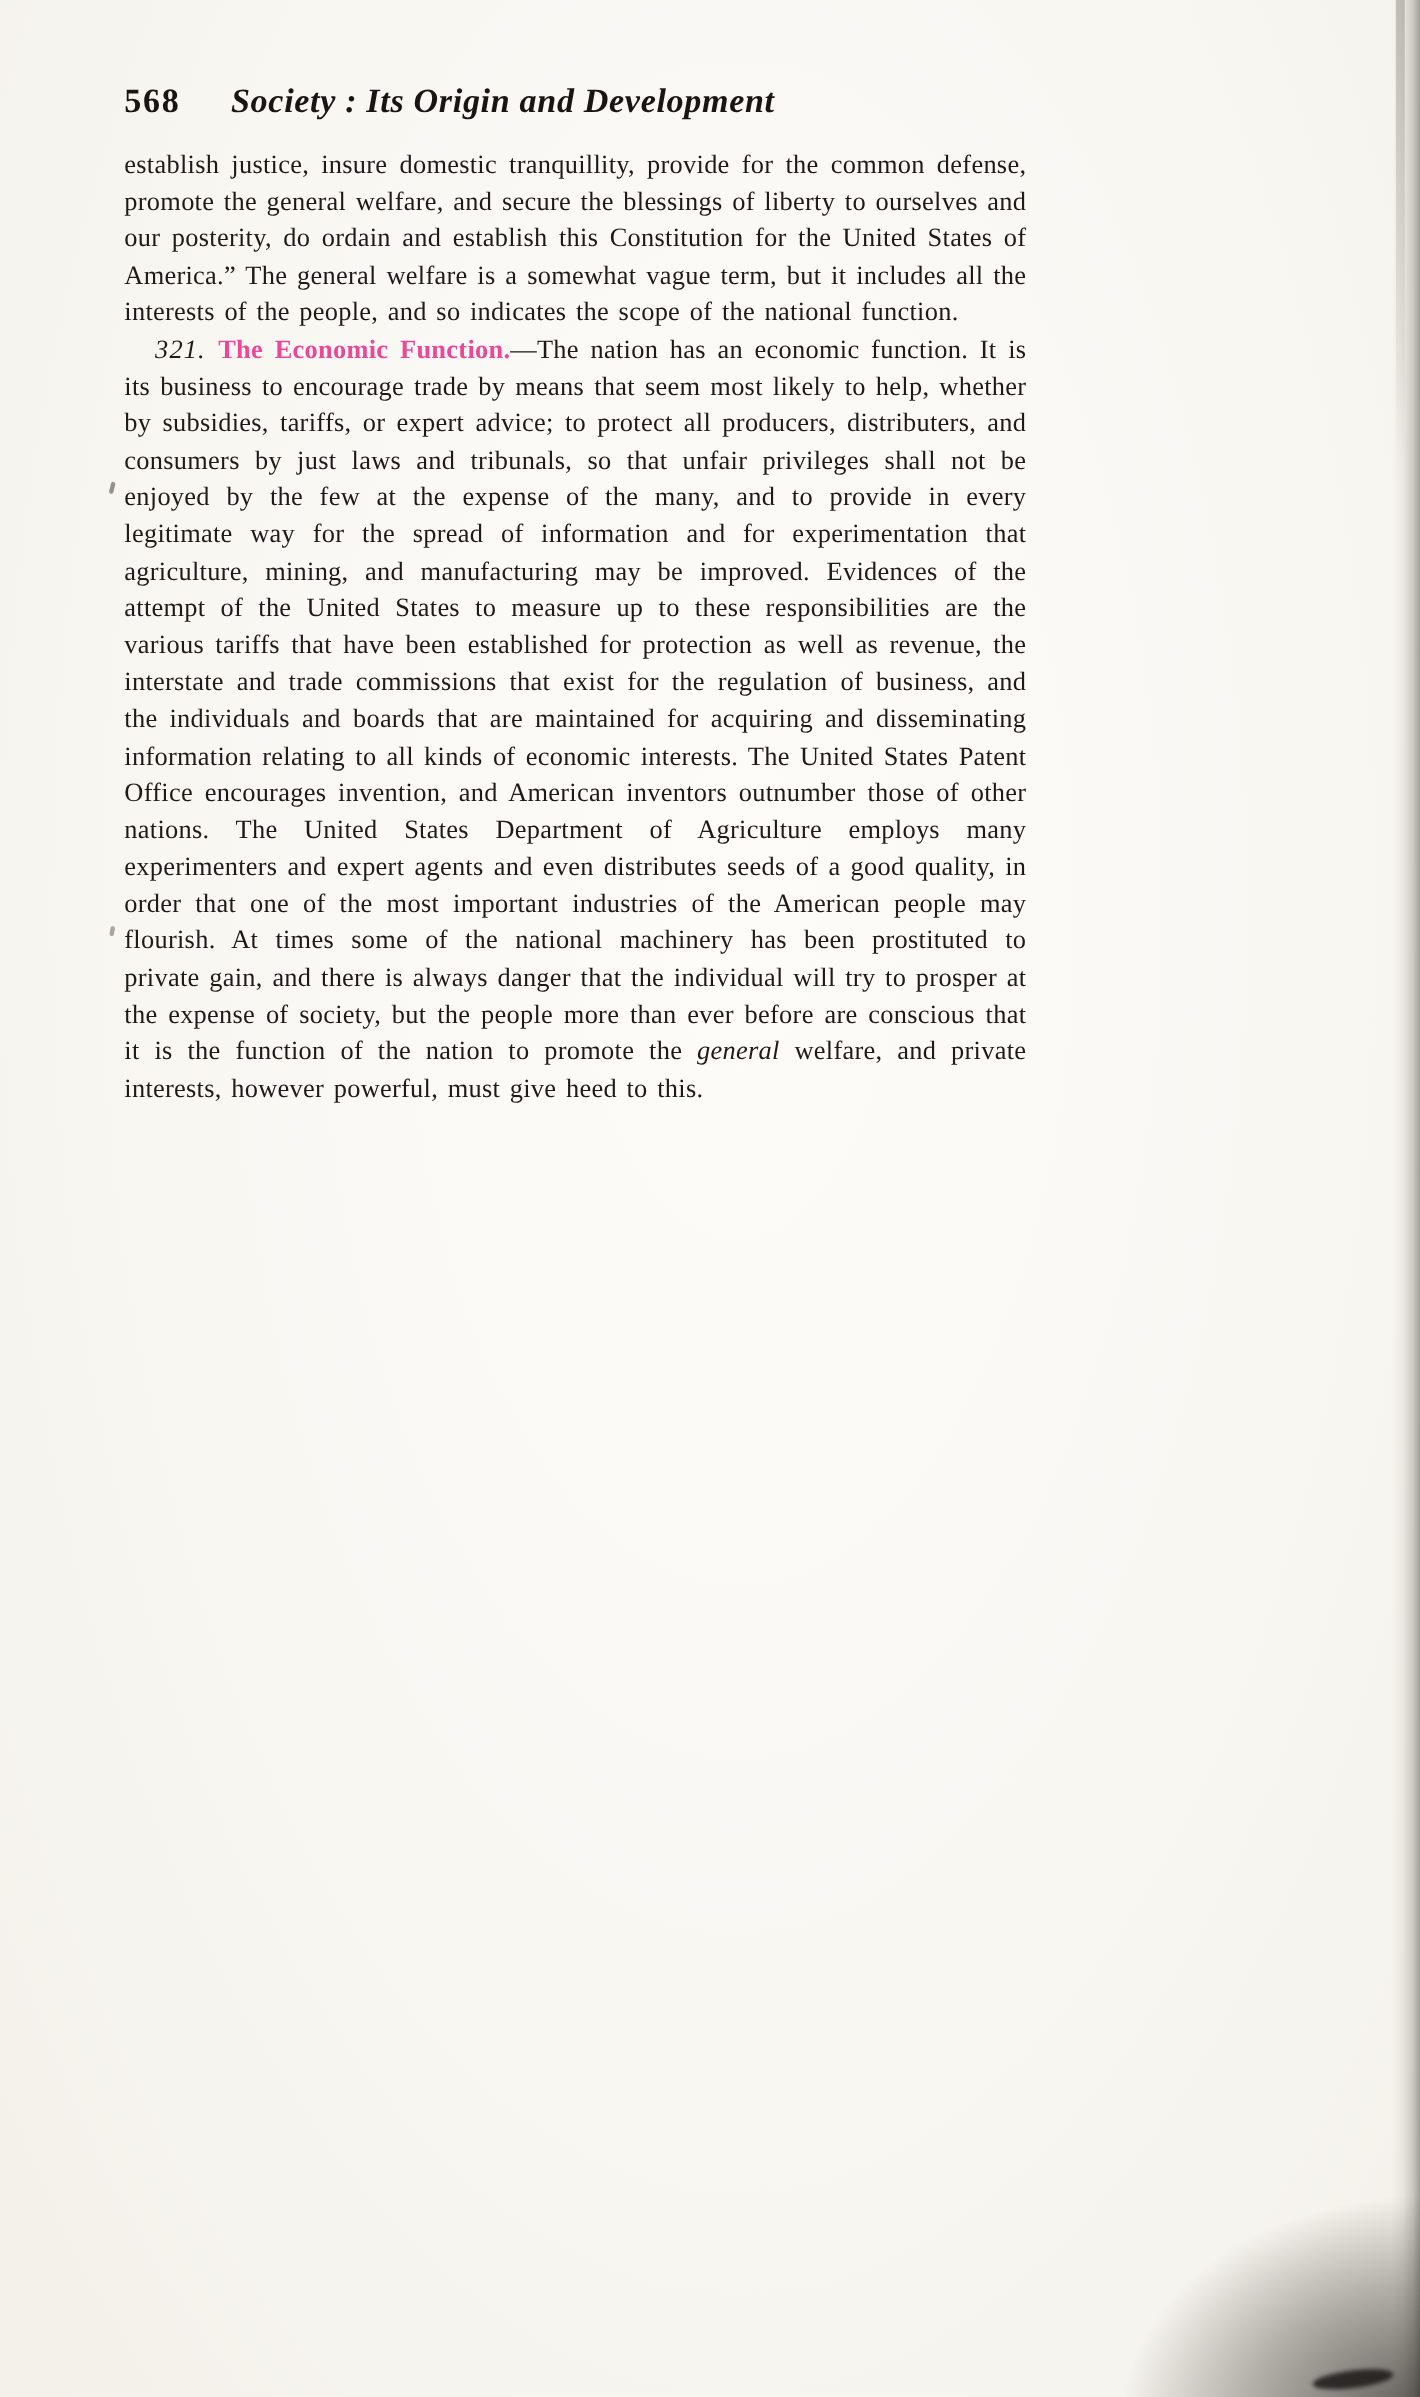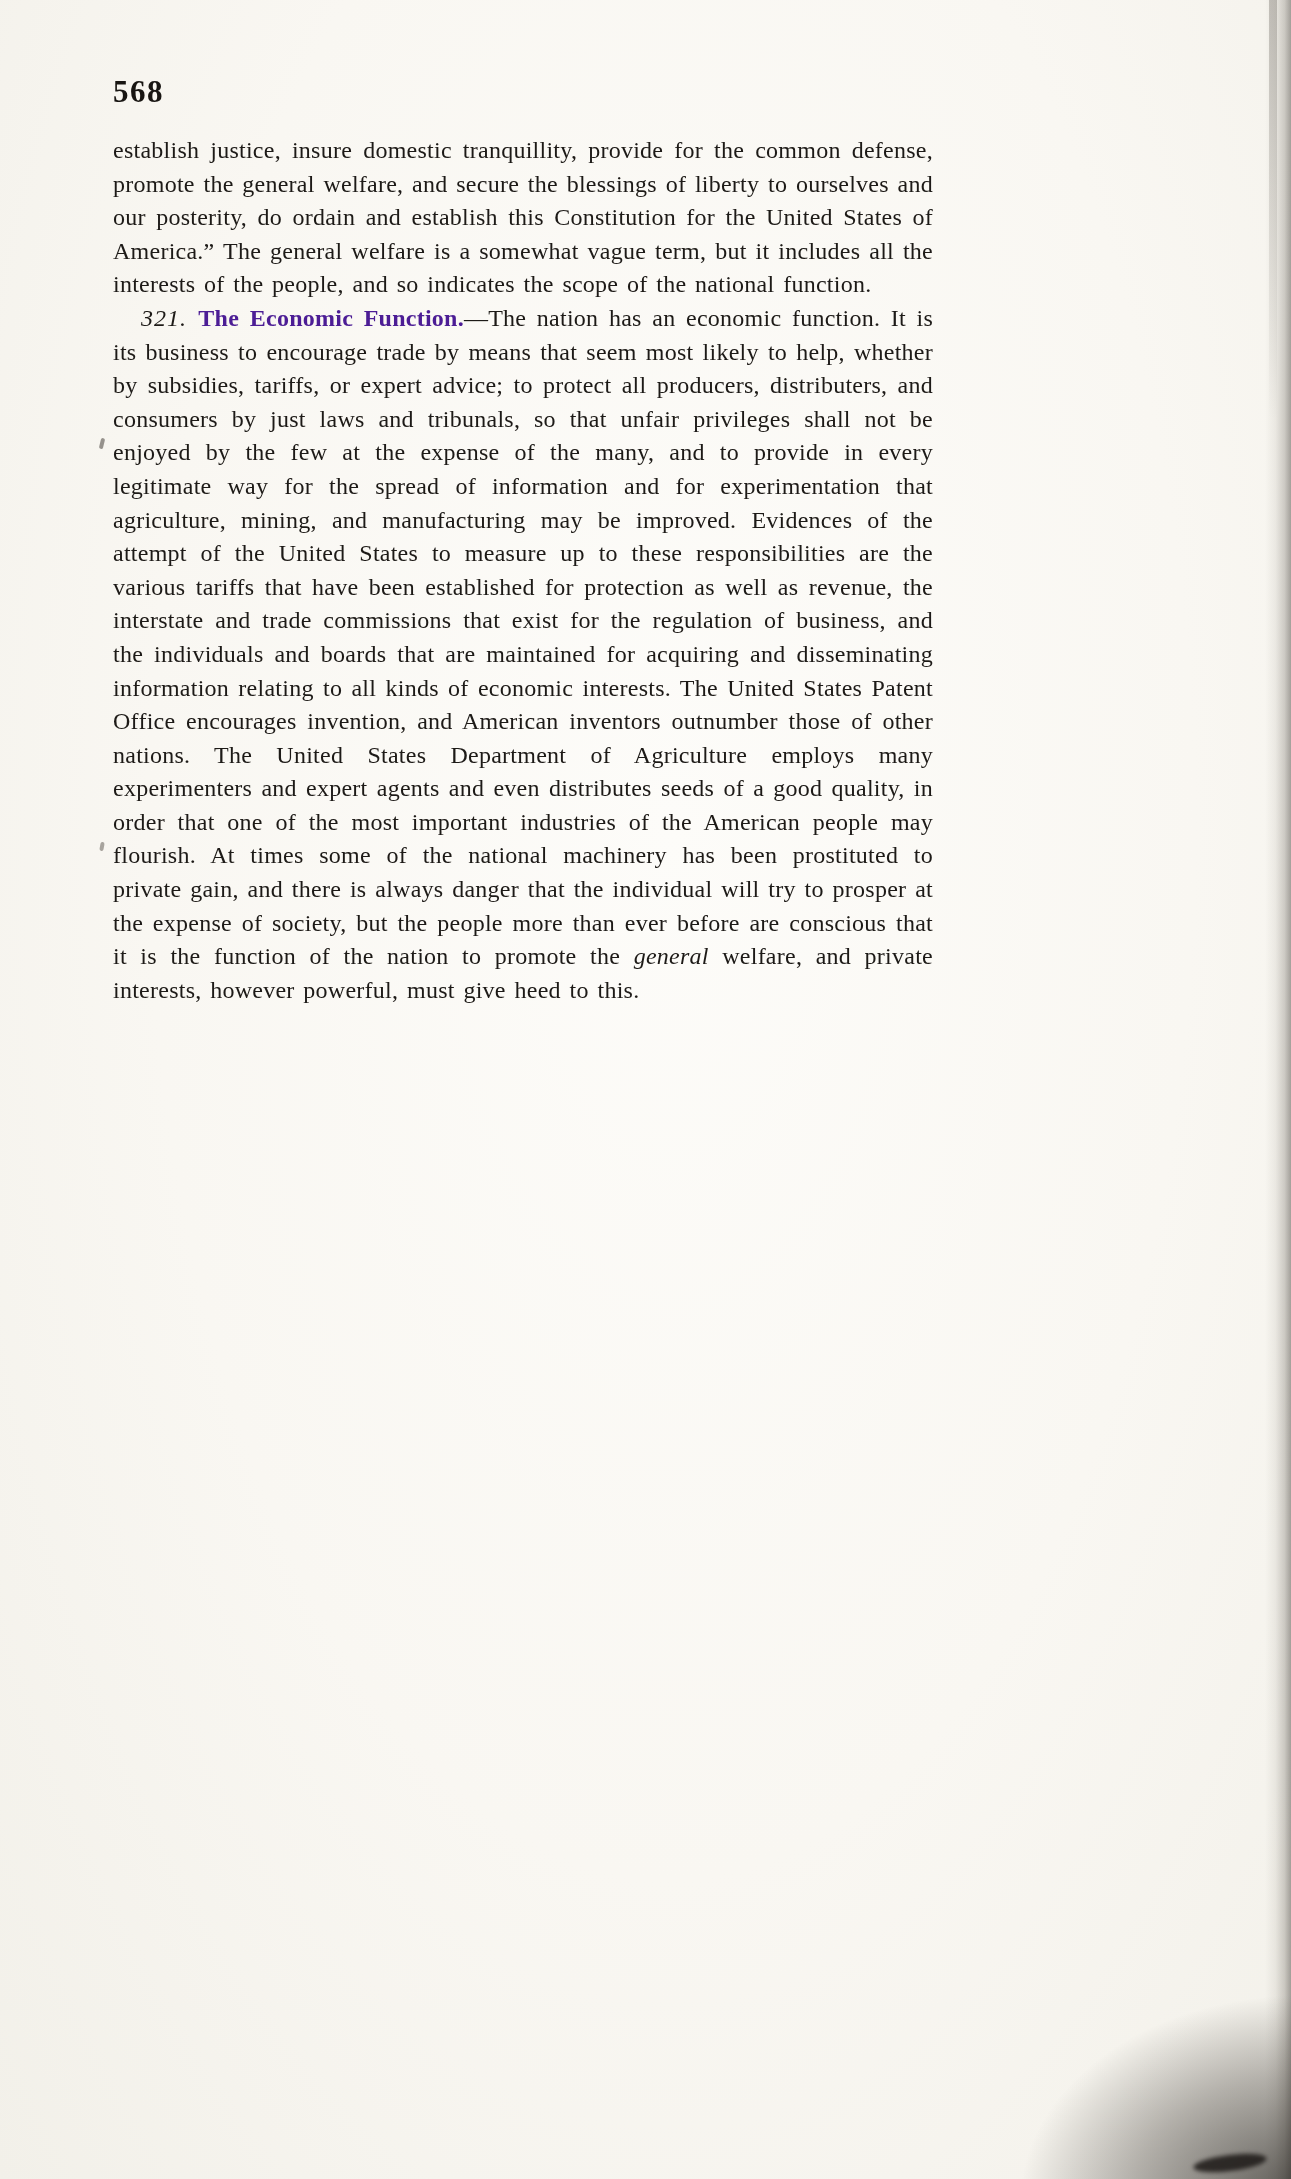--- a/index.html
+++ b/index.html
@@ -41,21 +41,21 @@
     font-size: 24px;
     line-height: 33.6px;
     text-align: justify;
     text-justify: inter-word;
     letter-spacing: 0.25px;
     word-spacing: 2.5px;
   }
   .page-body p { margin: 0; }
   .para.indent { text-indent: 28px; }
   .section-number { letter-spacing: 1px; font-style: italic; }
-  .section-heading { font-weight: bold; color: #4c1d95; }
+  .section-heading { font-weight: bold; color: #ec4899; }
   .italic-word { }
 
   
   .edge-right-shadow {
     position: absolute;
     top: 0; right: 0;
     width: 26px; height: 100%;
     background: linear-gradient(to right,
       rgba(120,115,105,0) 0%,
       rgba(120,115,105,0.10) 40%,
@@ -104,20 +104,21 @@
     transform: rotate(10deg);
   }
 </style>
 </head>
 <body>
 
 <div class="text-block">
 
   <header class="page-header">
     <span class="page-number">568</span>
+    <span class="running-title">Society : Its Origin and Development</span>
   </header>
 
   <main class="page-body">
 
     <p class="para">
       <span>establish justice, insure domestic tranquillity, provide for the common defense, promote the general welfare, and secure the blessings of liberty to ourselves and our posterity, do ordain and establish this Constitution for the United States of America.”  The general welfare is a somewhat vague term, but it includes all the interests of the people, and so indicates the scope of the national function.</span>
     </p>
 
     <p class="para indent">
       <span class="section-number">321.  </span><strong class="section-heading">The Economic Function.</strong><span>—The nation has an economic function.  It is its business to encourage trade by means that seem most likely to help, whether by subsidies, tariffs, or expert advice; to protect all producers, distributers, and consumers by just laws and tribunals, so that unfair privileges shall not be enjoyed by the few at the expense of the many, and to provide in every legitimate way for the spread of information and for experimentation that agriculture, mining, and manufacturing may be improved.  Evidences of the attempt of the United States to measure up to these responsibilities are the various tariffs that have been established for protection as well as revenue, the interstate and trade commissions that exist for the regulation of business, and the individuals and boards that are maintained for acquiring and disseminating information relating to all kinds of economic interests.  The United States Patent Office encourages invention, and American inventors outnumber those of other nations.  The United States Department of Agriculture employs many experimenters and expert agents and even distributes seeds of a good quality, in order that one of the most important industries of the American people may flourish.  At times some of the national machinery has been prostituted to private gain, and there is always danger that the individual will try to prosper at the expense of society, but the people more than ever before are conscious that it is the function of the nation to promote the </span><em class="italic-word">general</em><span> welfare, and private interests, however powerful, must give heed to this.</span>

